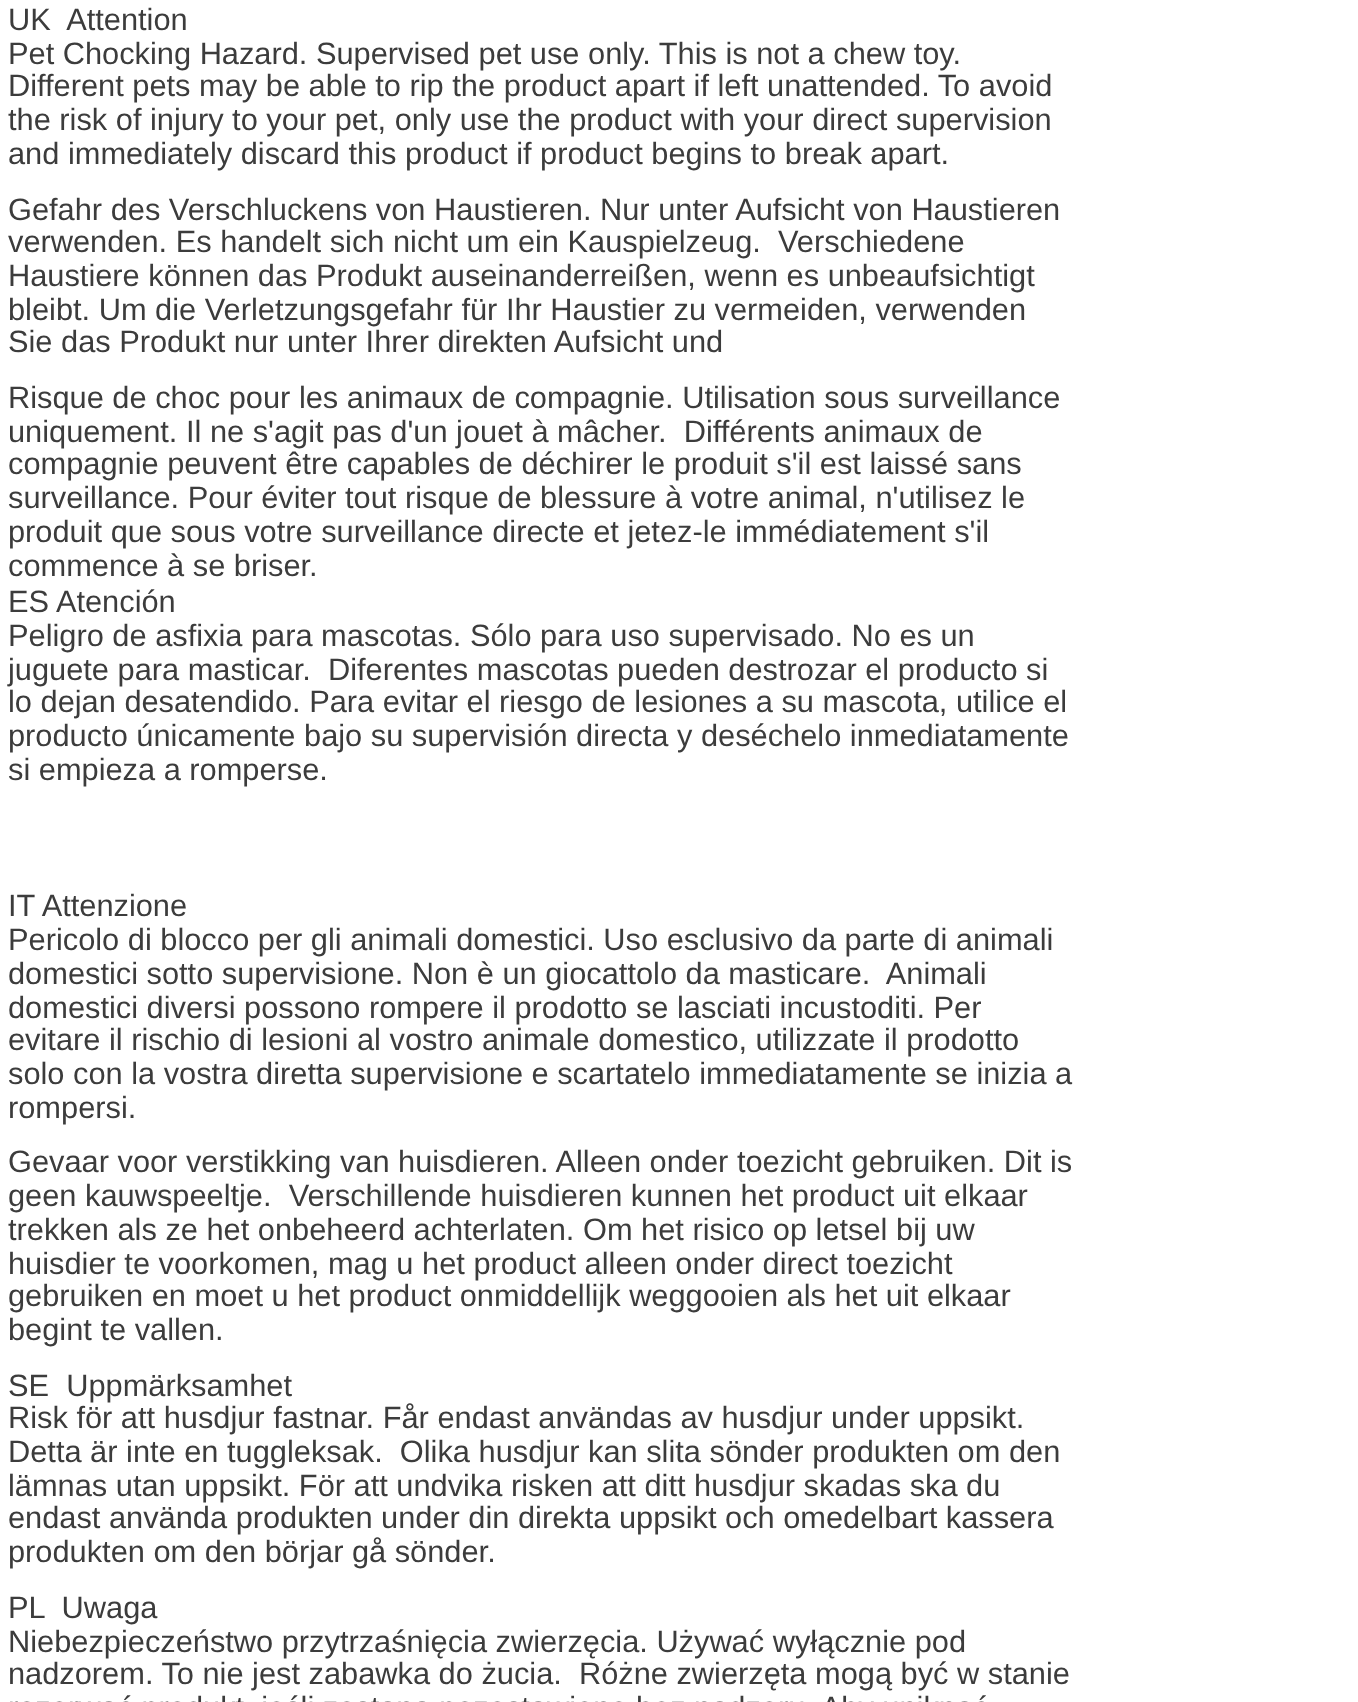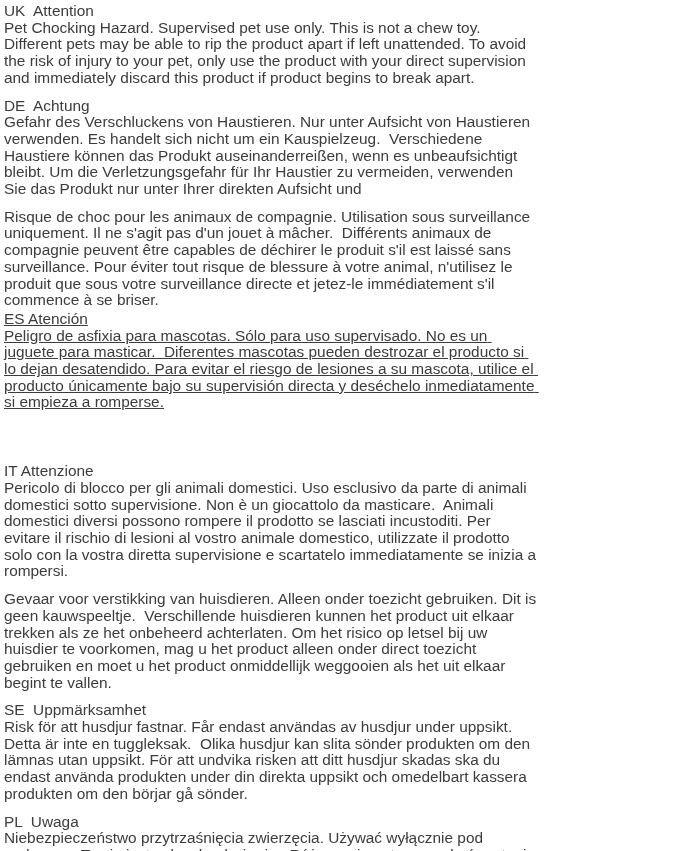--- a/index.html
+++ b/index.html
@@ -25,39 +25,37 @@
   .warn-section {
     margin: 0 0 11px 0;
   }
   
   .warn-section.tight {
     margin-bottom: 2px;
   }
   
   .warn-section.wide-gap {
     margin-bottom: 52px;
-    text-decoration: underline;
   }
   .sec-header,
   .sec-body {
     white-space: pre-wrap; 
   }
 </style>
 </head>
 <body>
 
 <main class="doc">
 
   <section class="warn-section">
     <div class="sec-header">UK  Attention</div>
     <div class="sec-body">Pet Chocking Hazard. Supervised pet use only. This is not a chew toy.  Different pets may be able to rip the product apart if left unattended. To avoid the risk of injury to your pet, only use the product with your direct supervision and immediately discard this product if product begins to break apart.</div>
   </section>
 
   <section class="warn-section">
-    <div class="sec-header">DE  Achtung</div>
     <div class="sec-body">Gefahr des Verschluckens von Haustieren. Nur unter Aufsicht von Haustieren verwenden. Es handelt sich nicht um ein Kauspielzeug.  Verschiedene Haustiere können das Produkt auseinanderreißen, wenn es unbeaufsichtigt bleibt. Um die Verletzungsgefahr für Ihr Haustier zu vermeiden, verwenden Sie das Produkt nur unter Ihrer direkten Aufsicht und</div>
   </section>
 
   <section class="warn-section tight">
     <div class="sec-body">Risque de choc pour les animaux de compagnie. Utilisation sous surveillance uniquement. Il ne s'agit pas d'un jouet à mâcher.  Différents animaux de compagnie peuvent être capables de déchirer le produit s'il est laissé sans surveillance. Pour éviter tout risque de blessure à votre animal, n'utilisez le produit que sous votre surveillance directe et jetez-le immédiatement s'il commence à se briser.</div>
   </section>
 
   <section class="warn-section wide-gap">
     <div class="sec-header">ES Atención</div>
     <div class="sec-body">Peligro de asfixia para mascotas. Sólo para uso supervisado. No es un juguete para masticar.  Diferentes mascotas pueden destrozar el producto si lo dejan desatendido. Para evitar el riesgo de lesiones a su mascota, utilice el producto únicamente bajo su supervisión directa y deséchelo inmediatamente si empieza a romperse.</div>

